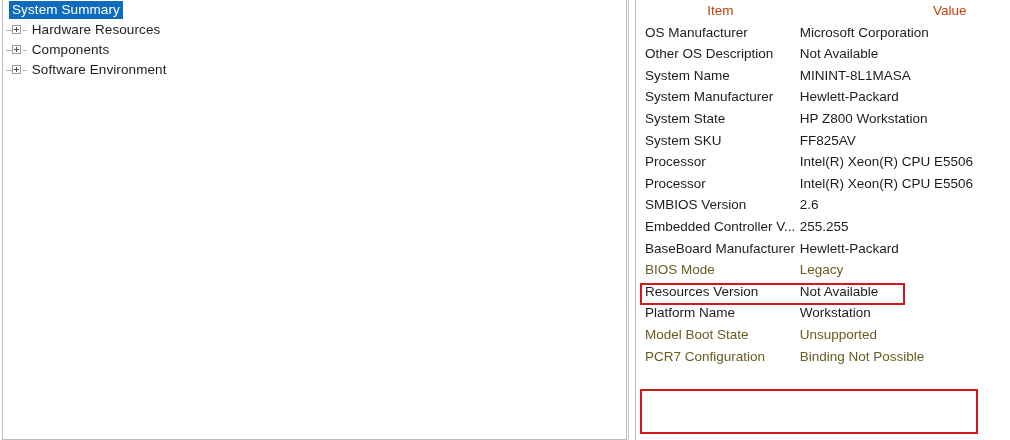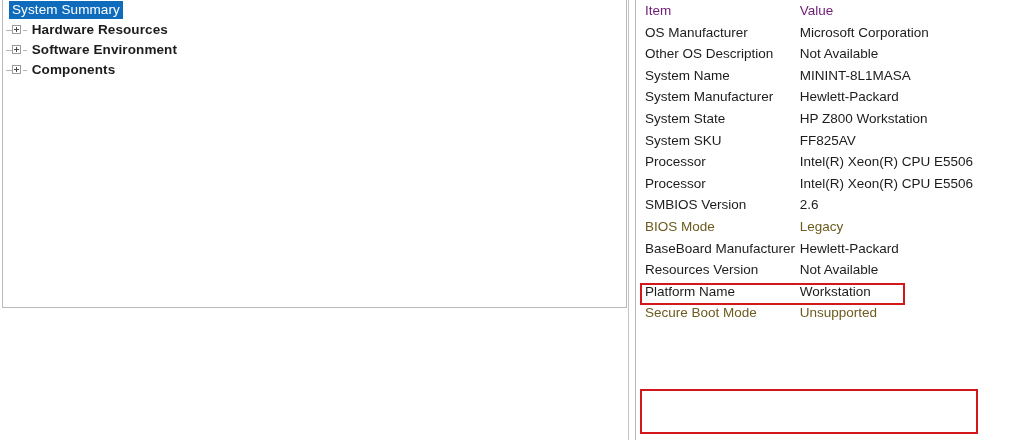--- a/index.html
+++ b/index.html
@@ -25,21 +25,21 @@
     height: 440px;
     background: #ffffff;
   }
 
   
   #tree-panel {
     position: absolute;
     left: 2px;
     top: 0px;
     width: 625px;
-    height: 308px;
+    height: 440px;
     background: #ffffff;
     border-left: 1px solid #b9b9b9;
     border-right: 1px solid #b9b9b9;
     border-bottom: 1px solid #b9b9b9;
     box-sizing: border-box;
     overflow: hidden;
   }
   .tree-row {
     position: relative;
     height: 20px;
@@ -95,21 +95,20 @@
     position: absolute;
     background: #b5b5b5;
     height: 1px;
     top: 10px;
   }
   .conn-left { left: 3px; width: 6px; }
   .conn-right { left: 20px; width: 4px; }
   .tree-child-row .tree-label {
     color: #1c1c1c;
     margin-left: 3px;
-    font-weight: bold;
   }
 
   
   #details-panel {
     position: absolute;
     left: 635px;
     top: 0px;
     width: 375px;
     height: 440px;
     background: #ffffff;
@@ -149,21 +148,22 @@
   }
   .detail-row .col-value {
     display: inline-block;
     width: 300px;
     box-sizing: border-box;
     vertical-align: top;
     font-size: 13.5px;
   }
   .detail-row.header .col-item,
   .detail-row.header .col-value {
-    color: #701a75;
+    color: #c2410c;
+    text-align: center;
   }
   .detail-row.flagged .col-item,
   .detail-row.flagged .col-value {
     color: #6b5b1e;
   }
   .detail-row.flagged-dark .col-item,
   .detail-row.flagged-dark .col-value {
     color: #6b5b1e;
   }
 
@@ -203,28 +203,28 @@
       <span class="conn-left"></span>
       <span class="conn-right"></span>
       <span class="expander"></span>
       <span class="tree-label">Hardware Resources</span>
     </div>
 
     <div class="tree-row tree-child-row">
       <span class="conn-left"></span>
       <span class="conn-right"></span>
       <span class="expander"></span>
-      <span class="tree-label">Software Environment</span>
+      <span class="tree-label">Components</span>
     </div>
 
     <div class="tree-row tree-child-row">
       <span class="conn-left"></span>
       <span class="conn-right"></span>
       <span class="expander"></span>
-      <span class="tree-label">Components</span>
+      <span class="tree-label">Software Environment</span>
     </div>
 
   </div>
 
   <div id="details-splitter"></div>
 
   <div id="details-panel">
     <div id="details-list">
 
       <div class="detail-row header">
@@ -261,42 +261,50 @@
         <span class="col-value">Intel(R) Xeon(R) CPU            E5506</span>
       </div>
       <div class="detail-row">
         <span class="col-item">Processor</span>
         <span class="col-value">Intel(R) Xeon(R) CPU            E5506</span>
       </div>
       <div class="detail-row">
         <span class="col-item">SMBIOS Version</span>
         <span class="col-value">2.6</span>
       </div>
+      <div class="detail-row">
+        <span class="col-item">Embedded Controller V...</span>
+        <span class="col-value">255.255</span>
+      </div>
+
+      <div class="detail-row">
+        <span class="col-item">BaseBoard Manufacturer</span>
+        <span class="col-value">Hewlett-Packard</span>
+      </div>
 
       <div class="detail-row flagged">
         <span class="col-item">BIOS Mode</span>
         <span class="col-value">Legacy</span>
       </div>
-
-      <div class="detail-row">
-        <span class="col-item">BaseBoard Manufacturer</span>
-        <span class="col-value">Hewlett-Packard</span>
-      </div>
       <div class="detail-row">
         <span class="col-item">Resources Version</span>
         <span class="col-value">Not Available</span>
       </div>
       <div class="detail-row">
         <span class="col-item">Platform Name</span>
         <span class="col-value">Workstation</span>
       </div>
 
       <div class="detail-row flagged-dark">
-        <span class="col-item">Secure Boot Mode</span>
+        <span class="col-item">Model Boot State</span>
         <span class="col-value">Unsupported</span>
+      </div>
+      <div class="detail-row flagged-dark">
+        <span class="col-item">PCR7 Configuration</span>
+        <span class="col-value">Binding Not Possible</span>
       </div>
 
     </div>
   </div>
 
   <div class="redbox" id="redbox-bios-mode"></div>
   <div class="redbox" id="redbox-secureboot"></div>
 
 </div>
 

